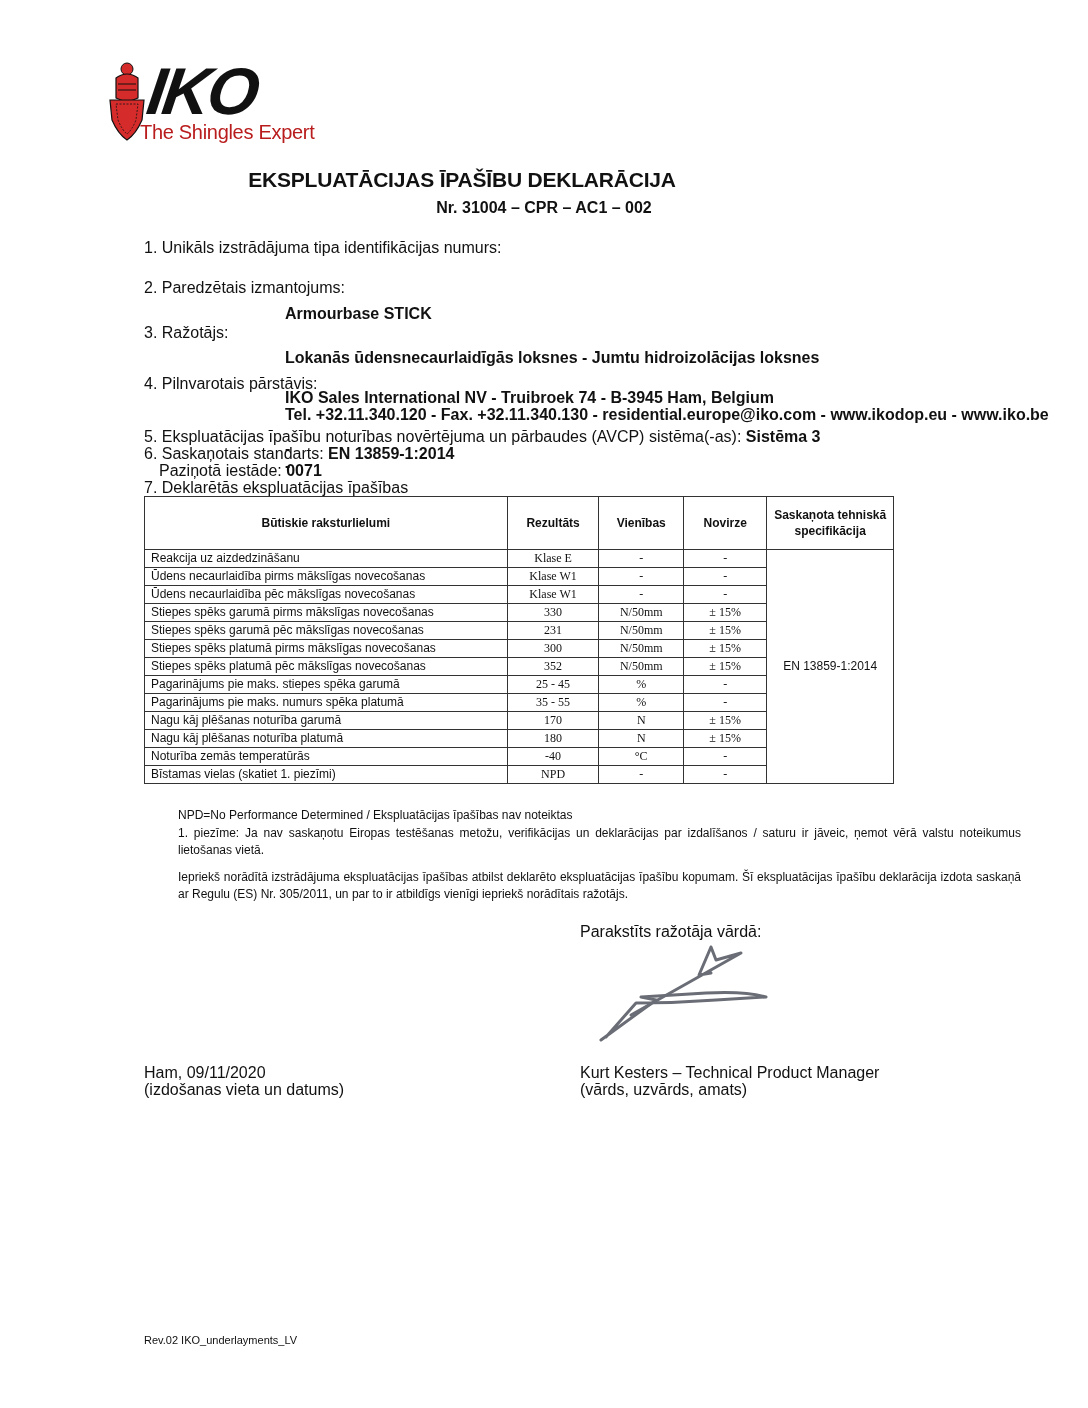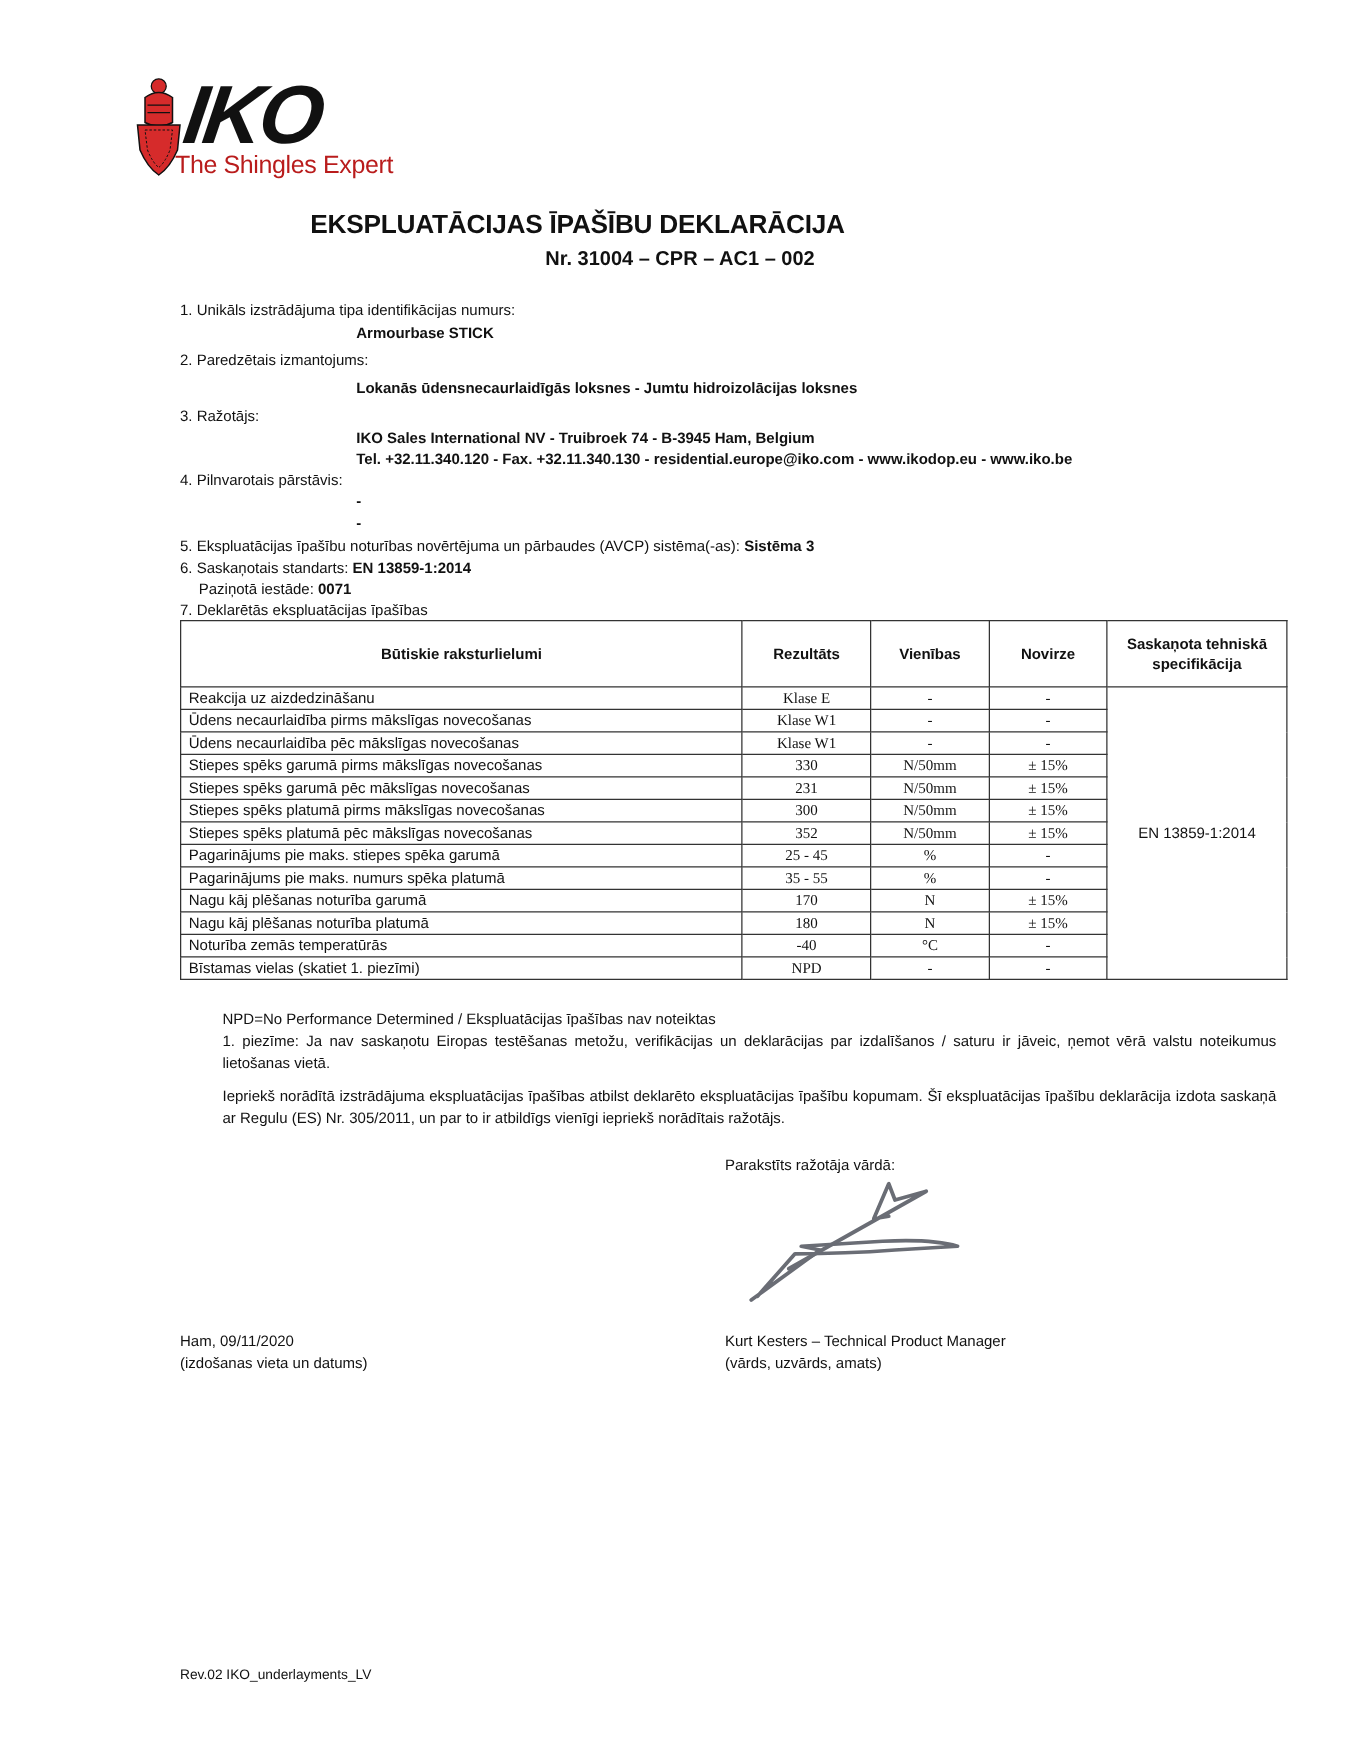--- a/index.html
+++ b/index.html
@@ -5,24 +5,24 @@
   html, body { margin:0; padding:0; background:#ffffff; }
   body { width:1088px; height:1408px; position:relative; overflow:hidden;
          font-family:"Liberation Sans", "DejaVu Sans", sans-serif; color:#111; font-size:12px; }
   .abs { position:absolute; }
   .logo { left:108px; top:58px; width:215px; height:90px; }
   .logo-iko { left:40px; top:0; font-family:"Liberation Sans", sans-serif; font-weight:bold; font-style:italic;
               font-size:66px; letter-spacing:-3px; color:#111; line-height:66px; transform:skewX(-8deg); }
   .logo-tag { left:32px; top:63px; color:#b91c1c; font-size:20px; line-height:22px; letter-spacing:-0.3px; }
   .title { left:0; width:924px; top:168px; text-align:center; font-weight:bold; font-size:21px; letter-spacing:-0.2px; }
   .subtitle { left:0; width:1088px; top:199px; text-align:center; font-weight:bold; font-size:16px; }
-  .line { font-size:12px; line-height:14px; white-space:nowrap; }
-  .ind { left:285px; font-weight:bold; }
+  .line { font-size:16px; line-height:14px; white-space:nowrap; }
+  .ind { left:285px; font-weight:bold;margin-top:48px; }
   b { font-weight:bold; }
-  table.perf { position:absolute; left:144px; top:496px; border-collapse:collapse; width:886px; font-size:12px; }
+  table.perf { position:absolute; left:144px; top:496px; border-collapse:collapse; width:750px; font-size:12px; }
   table.perf td, table.perf th { border:1px solid #333; padding:0 6px; height:17px; line-height:17px; }
   table.perf th { font-weight:bold; height:52px; text-align:center; line-height:16px; }
   table.perf td.c { text-align:center;font-family:Liberation Serif, serif; }
   table.perf td.spec { text-align:center; vertical-align:middle; }
   .para { left:144px; width:843px; font-size:12px; line-height:17px; text-align:justify;margin-left:34px; }
   .sig { left:596px; top:945px; width:180px; height:100px; }
 </style>
 </head>
 <body>
 

